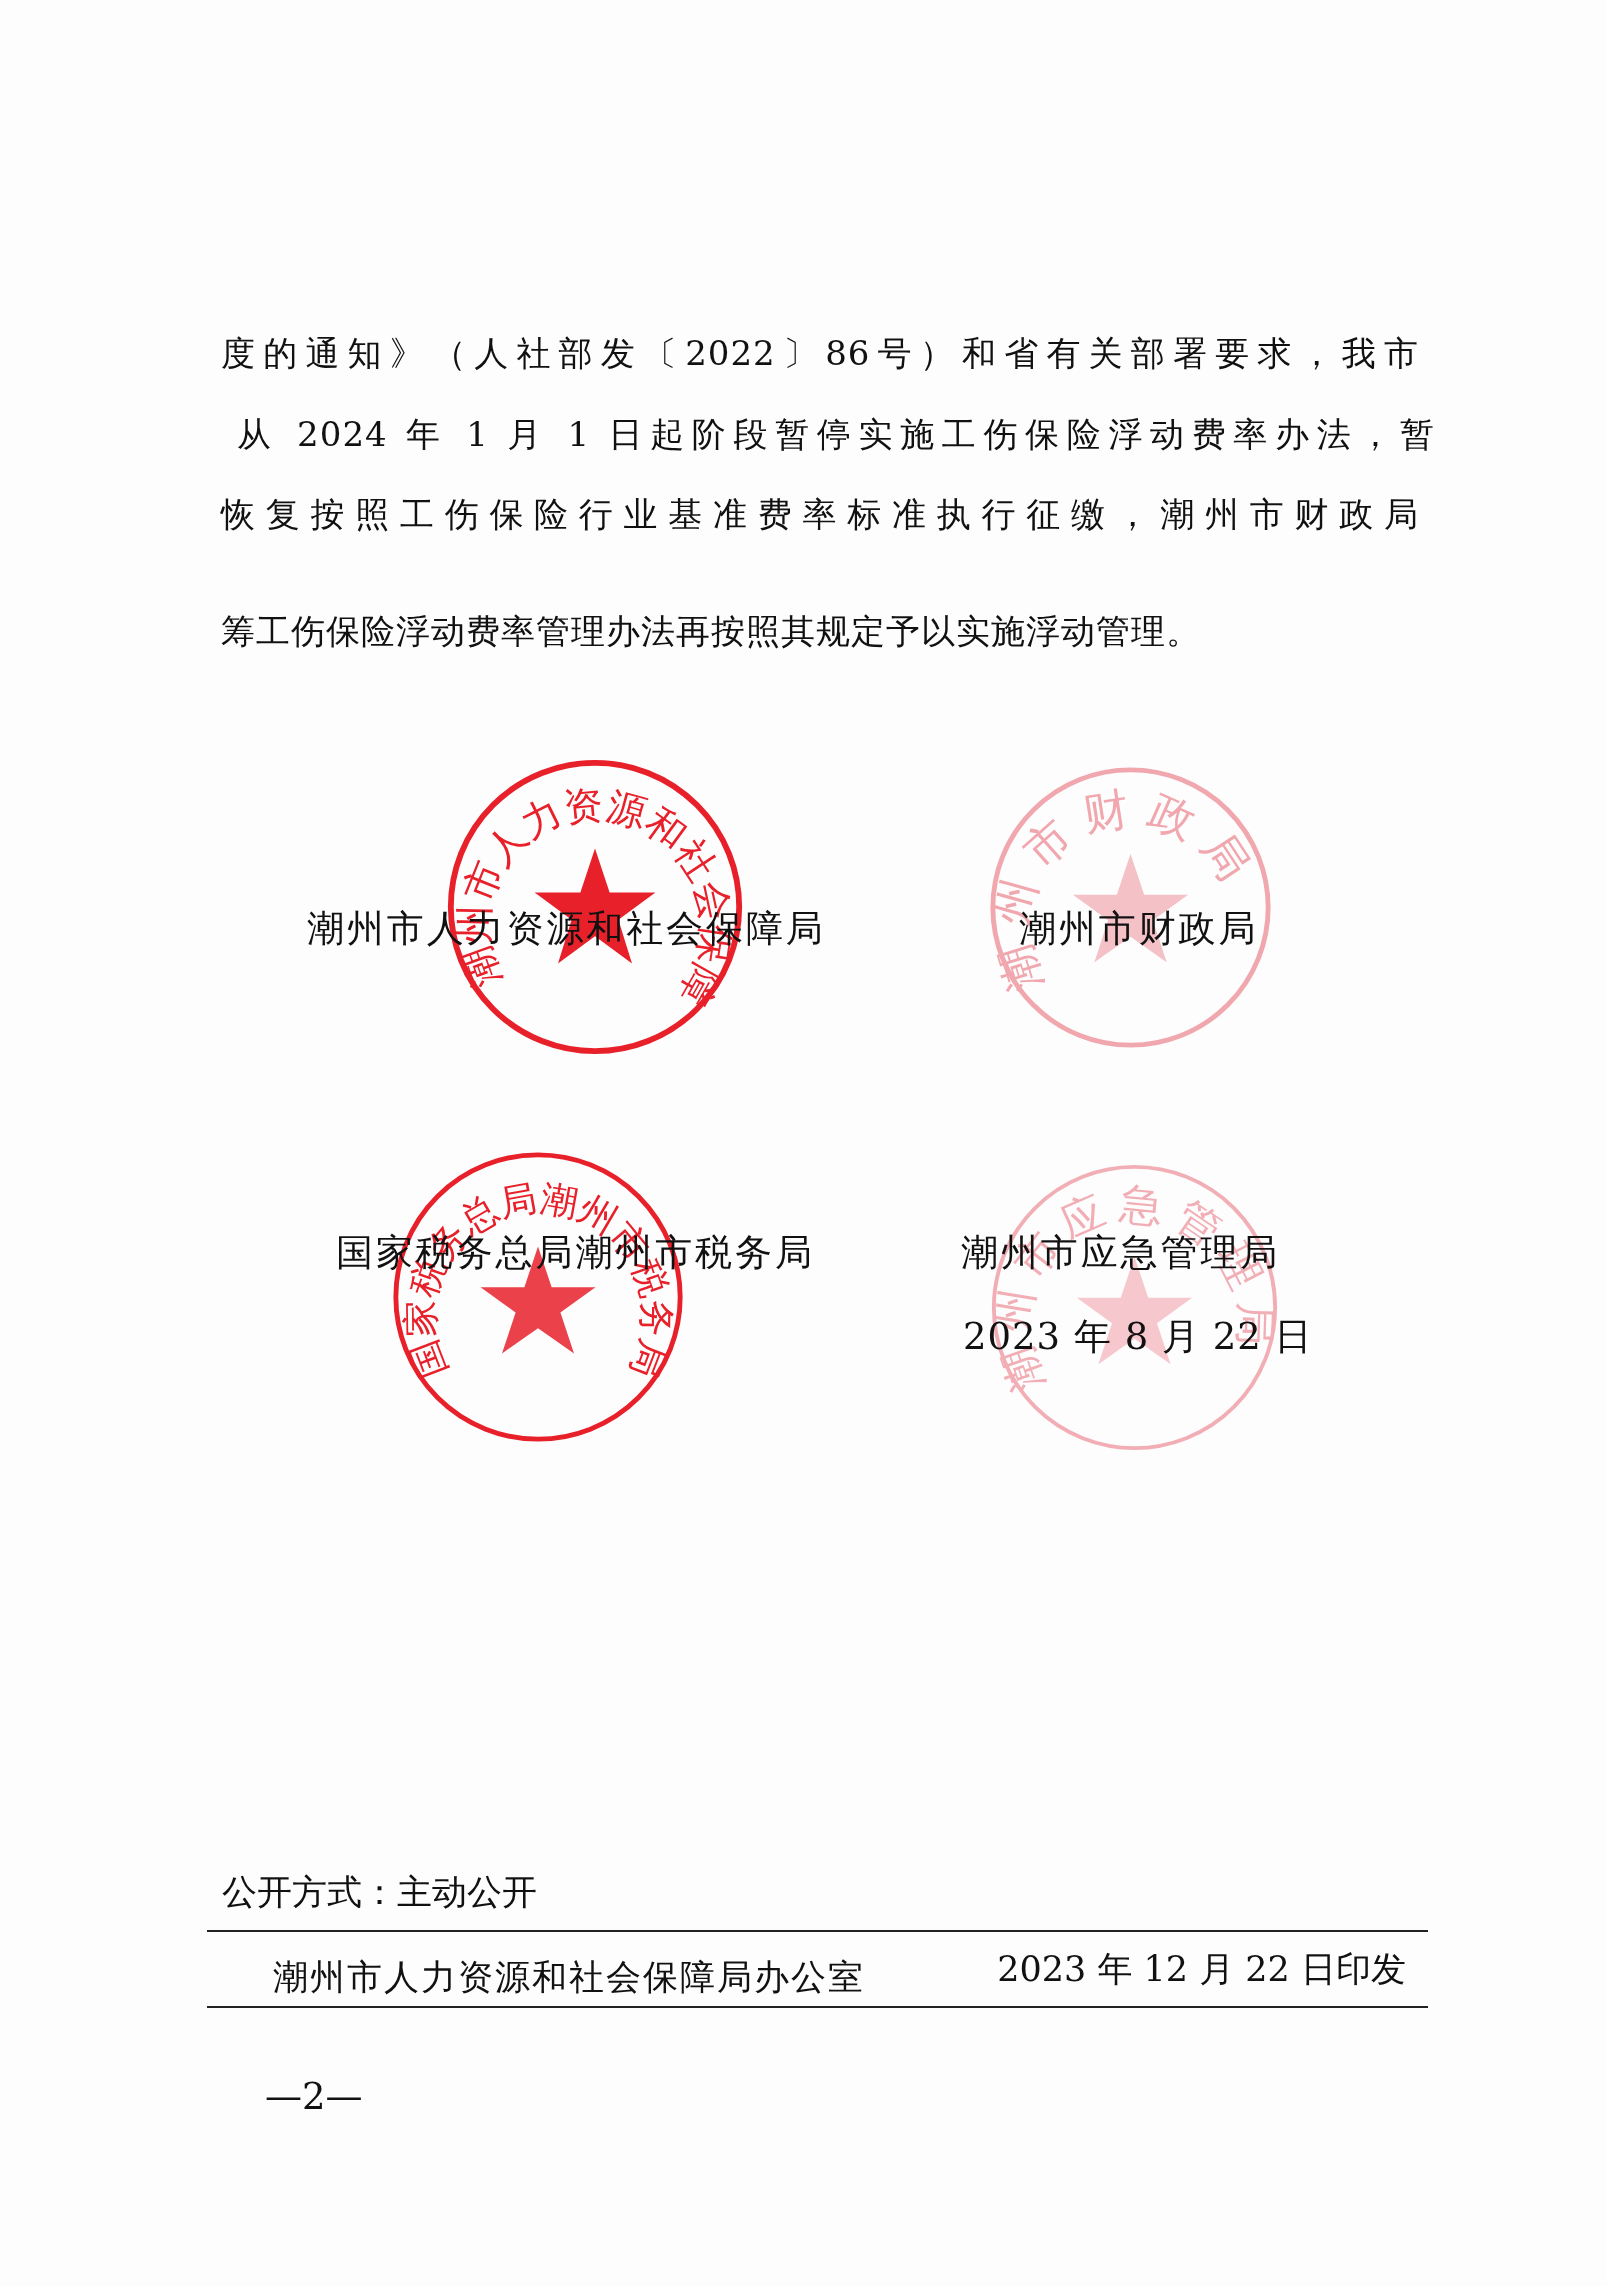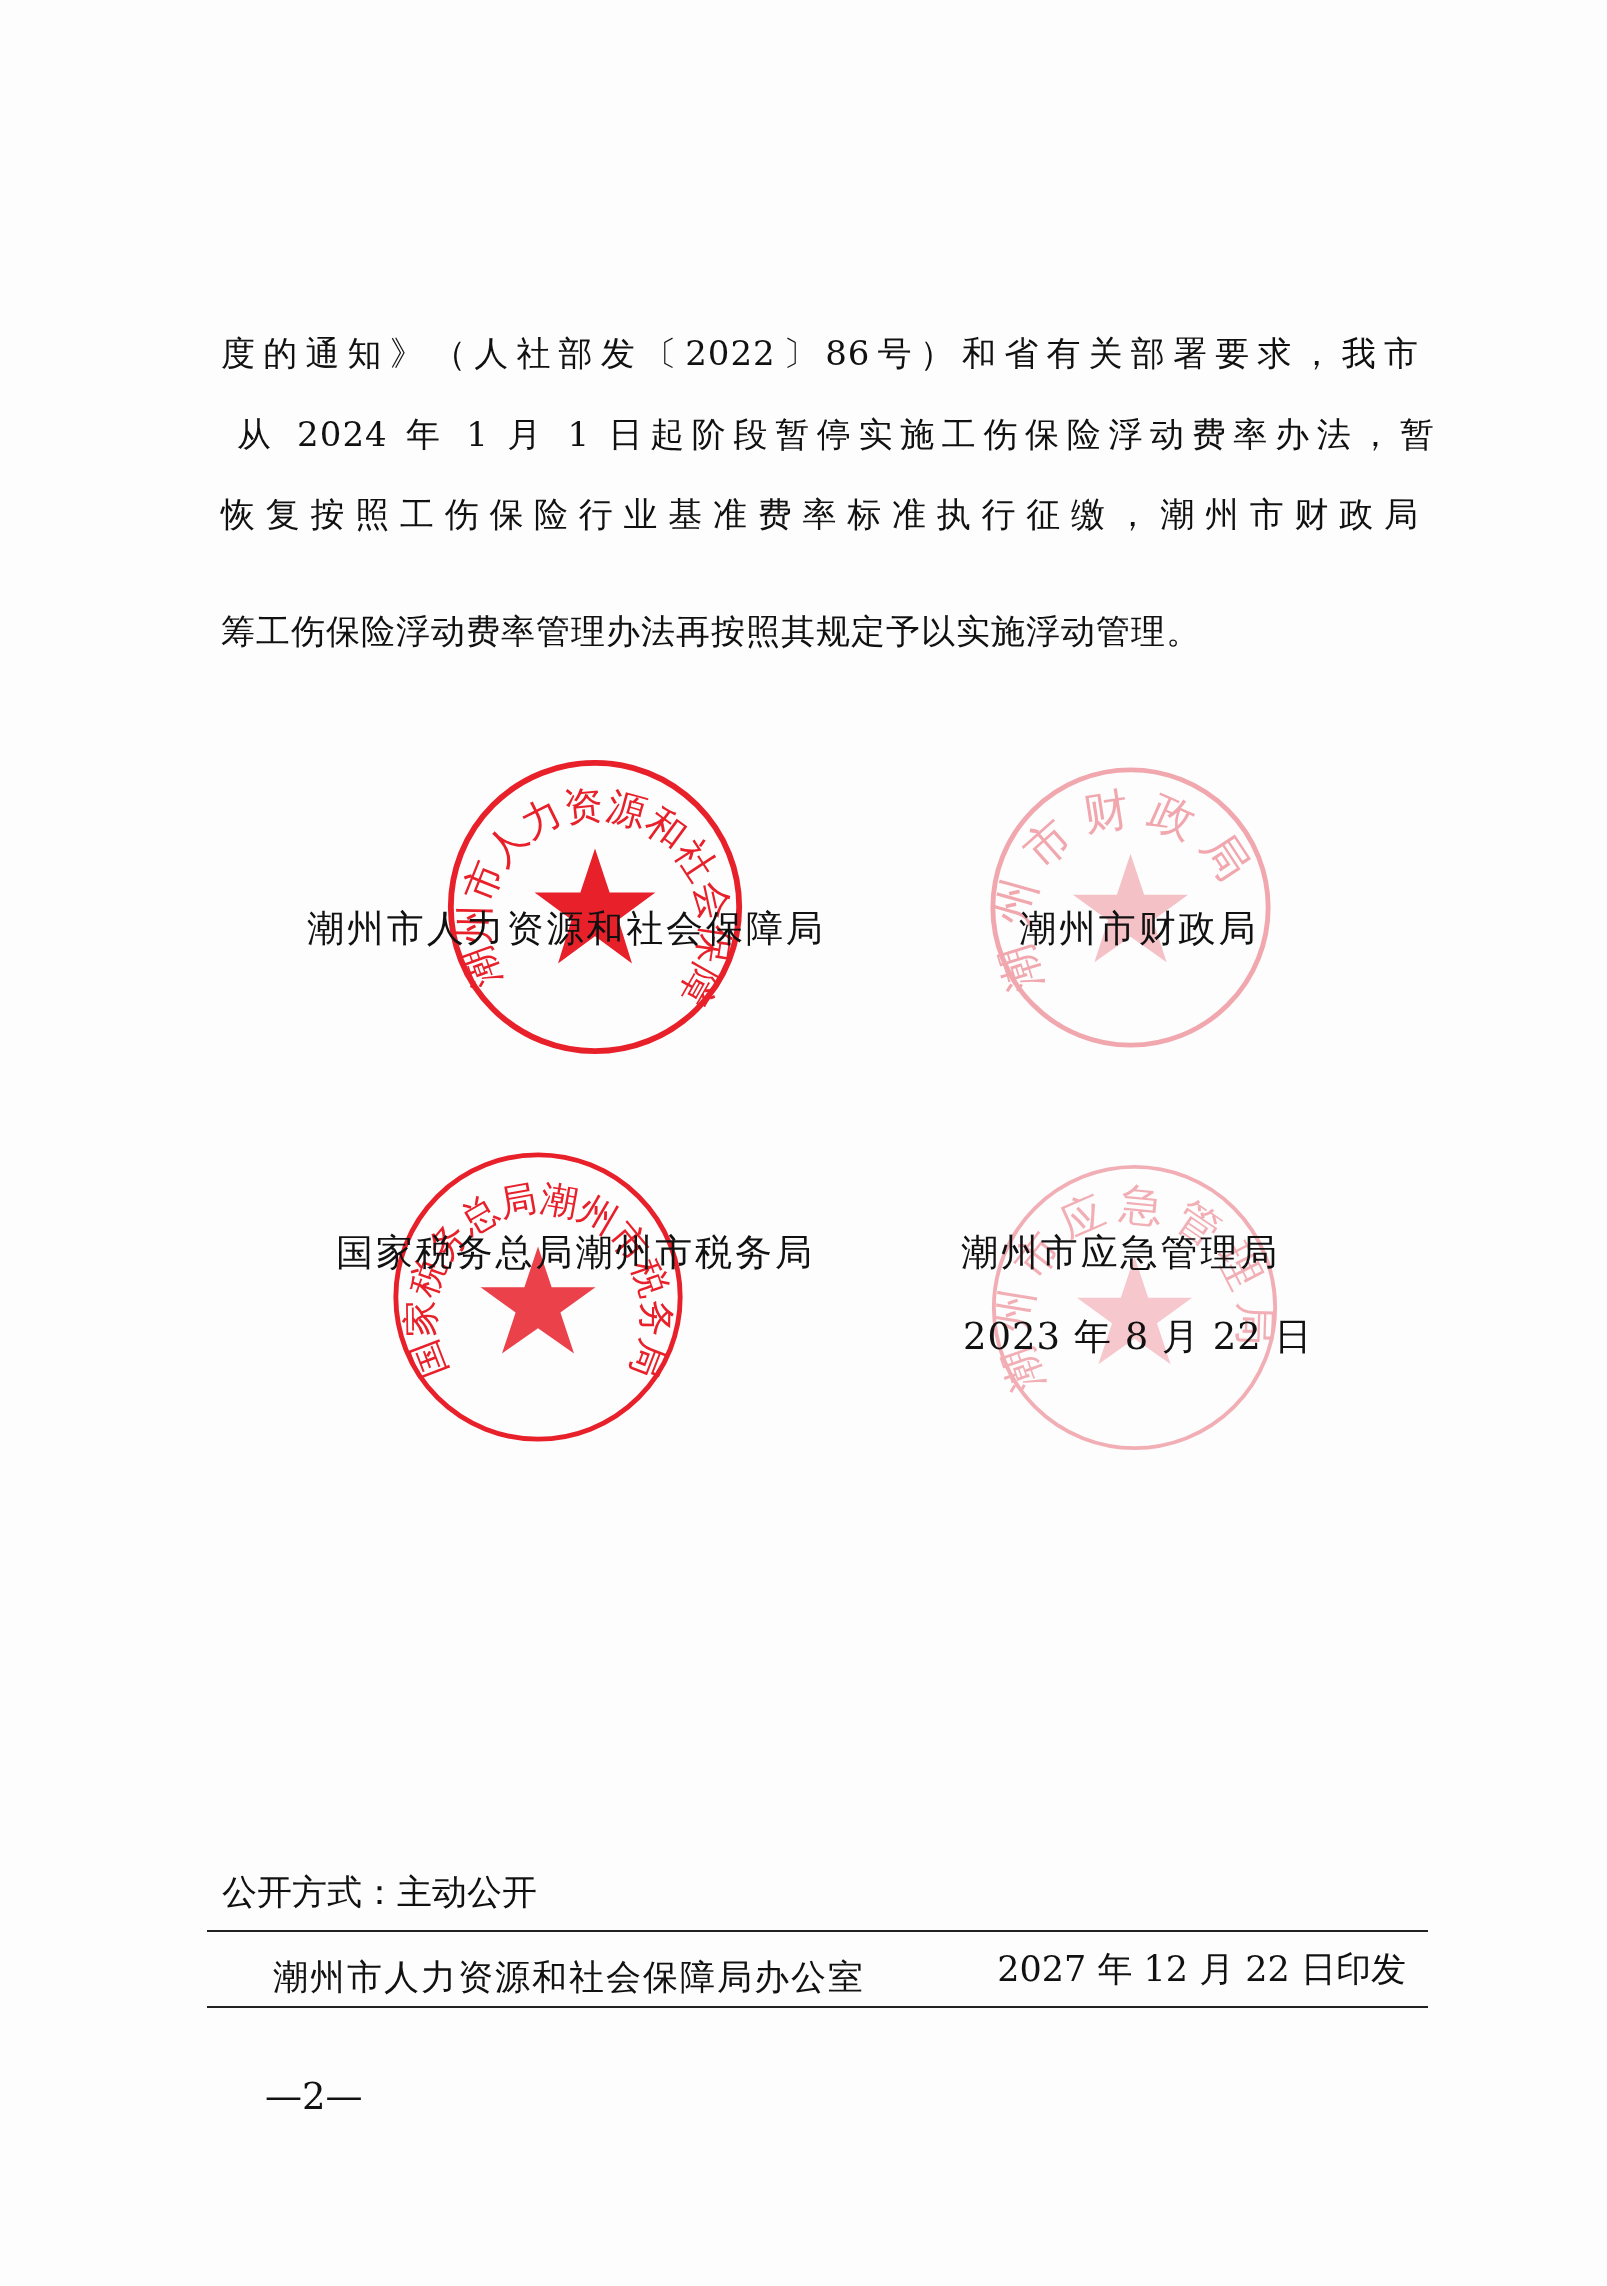--- a/index.html
+++ b/index.html
@@ -76,16 +76,16 @@
 <div class="sig" style="left:1019px;top:907px;">潮州市财政局</div>
 <div class="sig" style="left:336px;top:1231px;">国家税务总局潮州市税务局</div>
 <div class="sig" style="left:961px;top:1231px;">潮州市应急管理局</div>
 <div class="sig" style="left:963px;top:1315px;letter-spacing:1px;">2023 年 8 月 22 日</div>
 
 <div class="pub">
   <b>公开方式：</b><span>主动公开</span>
 </div>
 <div class="rule" style="top:1930px;"></div>
 <div class="issuer">潮州市人力资源和社会保障局办公室</div>
-<div class="issued">2027 年 12 月 22 日印发</div>
+<div class="issued">2023 年 12 月 22 日印发</div>
 <div class="rule" style="top:2006px;"></div>
 <div class="pageno">—2—</div>
 
 
 </body></html>

